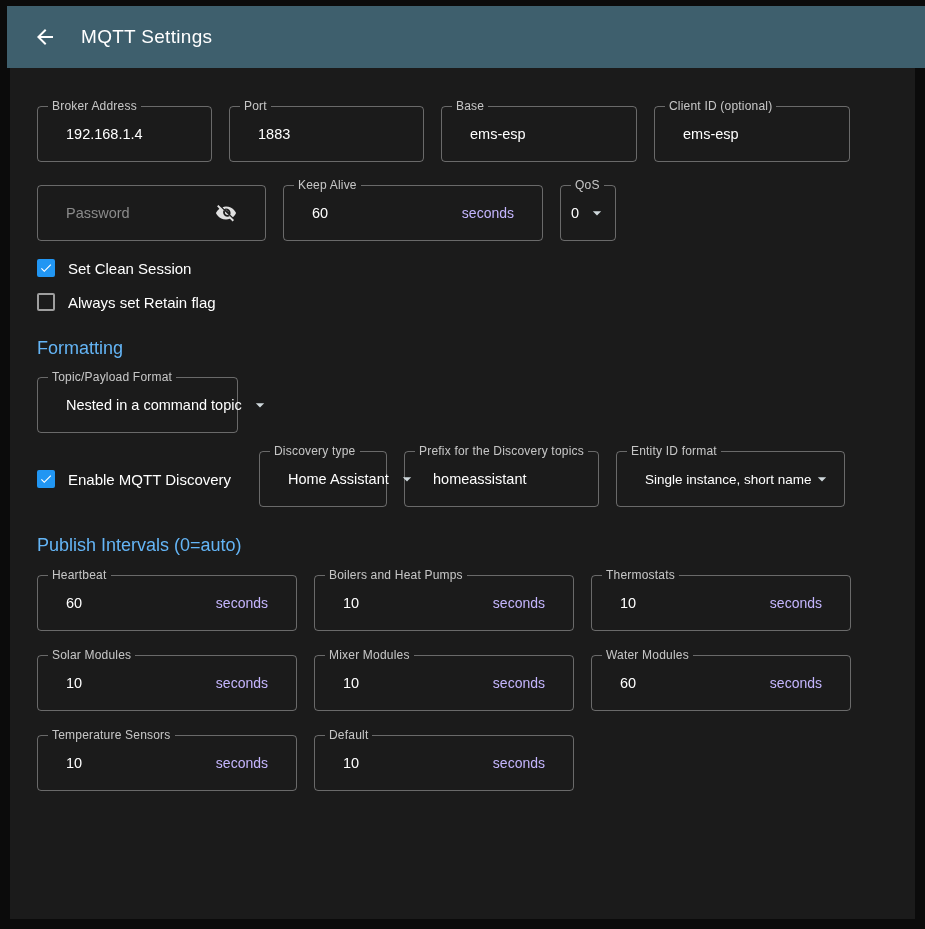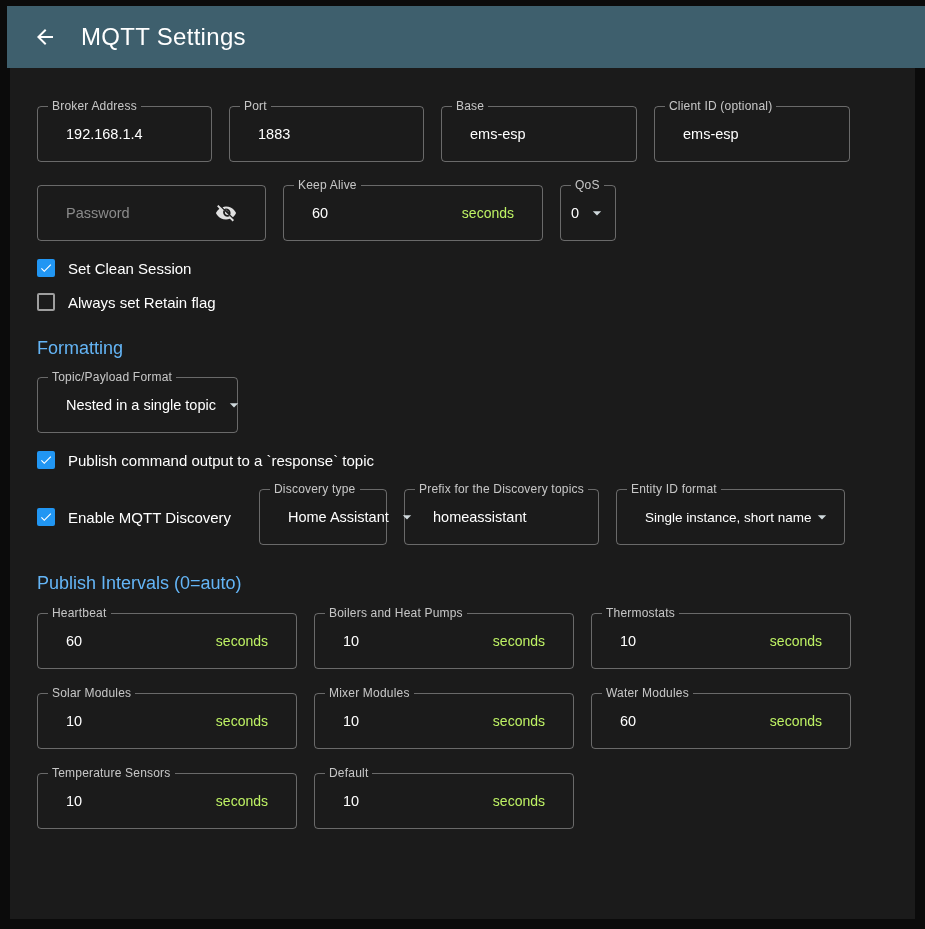--- a/index.html
+++ b/index.html
@@ -1,39 +1,39 @@
 <!DOCTYPE html>
 <html><head>
 <meta charset="utf-8">
 <style>
   * { margin:0; padding:0; box-sizing:border-box; }
   html,body { width:925px; height:929px; background:#0b0b0b; font-family:"Liberation Sans", sans-serif; overflow:hidden; }
 
   
   .appbar { height:62px; margin:6px 0 0 7px; background:#3e5f6d; display:flex; align-items:center; padding:0 18px; gap:16px; }
   .back-btn { background:none; border:none; width:40px; height:40px; display:flex; align-items:center; justify-content:center; cursor:pointer; flex:none; }
-  .appbar-title { color:#ffffff; font-size:24px; font-weight:400; letter-spacing:.3px; }
+  .appbar-title { color:#ffffff; font-size:19px; font-weight:400; letter-spacing:.3px; }
 
   
   .panel { margin:0 10px; background:#1b1b1b; padding:38px 27px 32px; min-height:851px; }
 
   
   .cbrow { display:flex; align-items:center; gap:13px; cursor:pointer; }
   .cb { width:18px; height:18px; border-radius:2px; border:2px solid #9e9e9e; position:relative; flex:none; background:transparent; }
   .cb.checked { border-color:#2196f3; background:#2196f3; }
   .cb svg { display:none; position:absolute; top:0; left:0; }
   .cb.checked svg { display:block; }
   .cbl { color:#ffffff; font-size:15px; }
 
   
   .row { display:flex; gap:17px; }
   .tf { position:relative; height:56px; border:1px solid rgba(255,255,255,0.35); border-radius:4px; display:flex; align-items:center; padding:0 28px; }
   .tf-label { position:absolute; top:-8px; left:10px; background:#1b1b1b; padding:0 4px; font-size:12px; color:rgba(255,255,255,0.75); letter-spacing:.2px; white-space:nowrap; }
   .tf-value { color:#ffffff; font-size:14.5px; white-space:nowrap; }
-  .tf-suffix { margin-left:auto; color:#bef264; font-size:14px; }
+  .tf-suffix { margin-left:auto; color:#c4b5fd; font-size:14px; }
   .tf-placeholder { color:#8b8b8b; font-size:14.5px; }
   .caret { margin-left:8px; display:flex; align-items:center; }
   .caret-right { margin-left:auto; display:flex; align-items:center; }
   .eye-btn { margin-left:auto; background:none; border:none; display:flex; align-items:center; cursor:pointer; padding:0; }
 
   .w56{width:56px; padding:0 10px;} .w152{width:128px;} .w175{width:175px;} .w195{width:195px;}
   .w196{width:196px;} .w201{width:201px;} .w229{width:229px;} .w260{width:260px;}
 
   
   .section { color:#64b5f6; font-size:18px; font-weight:400; }
@@ -129,37 +129,29 @@
       
     </span>
     <span class="cbl">Always set Retain flag</span>
   </div>
 
   <h2 class="section h-fmt">Formatting</h2>
 
   <div class="row topic-row">
     <div class="tf w201">
       <span class="tf-label">Topic/Payload Format</span>
-      <span class="tf-value">Nested in a single topic</span>
+      <span class="tf-value">Nested in a command topic</span>
       <span class="caret">
         <svg viewBox="0 0 24 24" width="20" height="20" fill="#cfd8dc">
             <path d="M7 10l5 5 5-5z"></path>
           </svg>
       </span>
     </div>
   </div>
 
-  <div class="cbrow resp-row">
-    <span class="cb checked">
-      <svg viewBox="0 0 24 24" width="14" height="14" fill="#ffffff">
-          <path d="M9 16.17L4.83 12l-1.42 1.41L9 19 21 7l-1.41-1.41z"></path>
-        </svg>
-    </span>
-    <span class="cbl">Publish command output to a `response` topic</span>
-  </div>
 
   <div class="disc-row">
     <div class="cbrow disc-cb">
       <span class="cb checked">
         <svg viewBox="0 0 24 24" width="14" height="14" fill="#ffffff">
             <path d="M9 16.17L4.83 12l-1.42 1.41L9 19 21 7l-1.41-1.41z"></path>
           </svg>
       </span>
       <span class="cbl">Enable MQTT Discovery</span>
     </div>

